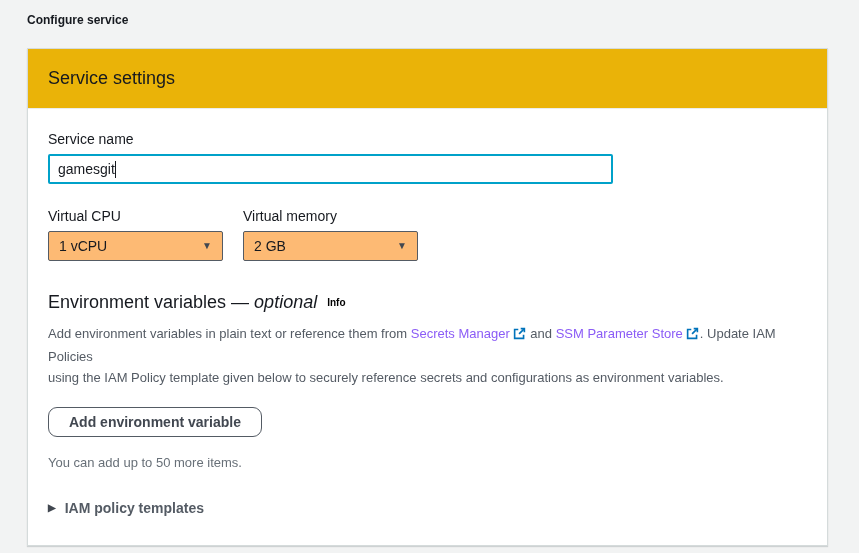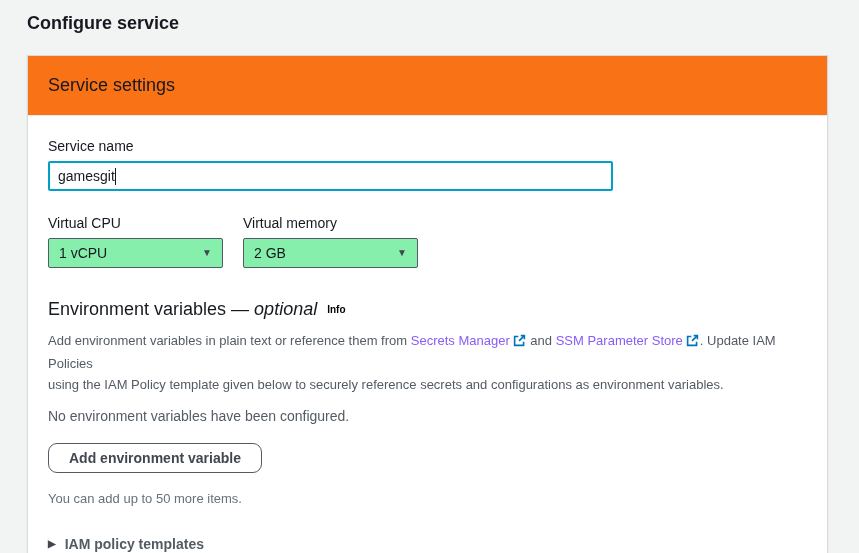--- a/index.html
+++ b/index.html
@@ -6,31 +6,31 @@
   html,body { margin:0; padding:0; }
   body {
     width:859px; height:553px;
     background:#f2f3f3;
     font-family:"Liberation Sans", sans-serif;
     color:#16191f;
     overflow:hidden;
     font-size:14px;
   }
   .page { padding:13px 0 0 27px; }
-  .page-title { font-size:18px; font-weight:700; margin:0 0 21px 0; color:#16191f; }
+  .page-title { font-size:12px; font-weight:700; margin:0 0 21px 0; color:#16191f; }
 
   .card {
     width:801px;
     background:#ffffff;
     border:1px solid #d5dbdb;
     border-radius:0;
     box-shadow:0 1px 1px 0 rgba(0,28,36,0.15);
   }
   .card-header {
-    background:#f97316;
+    background:#eab308;
     border-bottom:1px solid #eaeded;
     padding:19px 20px;
   }
   .card-header h2 { margin:0; font-size:18px; font-weight:400; color:#16191f; }
   .card-body { padding:22px 20px 29px 20px; }
 
   .field-label { display:block; font-size:14px; color:#16191f; margin-bottom:7px; }
 
   .name-wrap { position:relative; width:565px; }
   .text-input {
@@ -48,21 +48,21 @@
     width:1px; height:17px; background:#16191f;
   }
 
   .row { display:flex; gap:20px; margin-top:24px; }
   .select-col { width:175px; }
   .select-box {
     margin-top:7px;
     width:175px; height:30px;
     border:1px solid #545b64;
     border-radius:2px;
-    background:#86efac;
+    background:#fdba74;
     display:flex; align-items:center; justify-content:space-between;
     padding:0 10px;
     font-size:14px; color:#16191f;
     cursor:pointer;
   }
   .select-caret { font-size:10px; color:#414750; line-height:1; }
 
   .env-heading { margin-top:31px; font-size:18px; font-weight:400; color:#16191f; }
   .env-heading .opt { font-style:italic; }
   .info-link {
@@ -137,21 +137,20 @@
       <div class="desc"><span>Add environment variables in plain text or reference them from </span><a>Secrets Manager</a><span class="ext-icon"><svg width="13" height="13" viewBox="0 0 16 16" fill="none" stroke="#0073bb" stroke-width="2">
               <path d="M13 9.5V14H2V3h4.5"></path>
               <path d="M9.5 2H14v4.5"></path>
               <path d="M14 2L7.5 8.5"></path>
             </svg></span><span> and </span><a>SSM Parameter Store</a><span class="ext-icon"><svg width="13" height="13" viewBox="0 0 16 16" fill="none" stroke="#0073bb" stroke-width="2">
               <path d="M13 9.5V14H2V3h4.5"></path>
               <path d="M9.5 2H14v4.5"></path>
               <path d="M14 2L7.5 8.5"></path>
             </svg></span><span>. Update IAM Policies</span><br><span>using the IAM Policy template given below to securely reference secrets and configurations as environment variables.</span></div>
 
-      <div class="empty-msg">No environment variables have been configured.</div>
 
       <button class="add-btn">Add environment variable</button>
 
       <div class="limit-note">You can add up to 50 more items.</div>
 
       <div class="expander">
         <span class="tri">▶</span>
         <span>IAM policy templates</span>
       </div>
 

